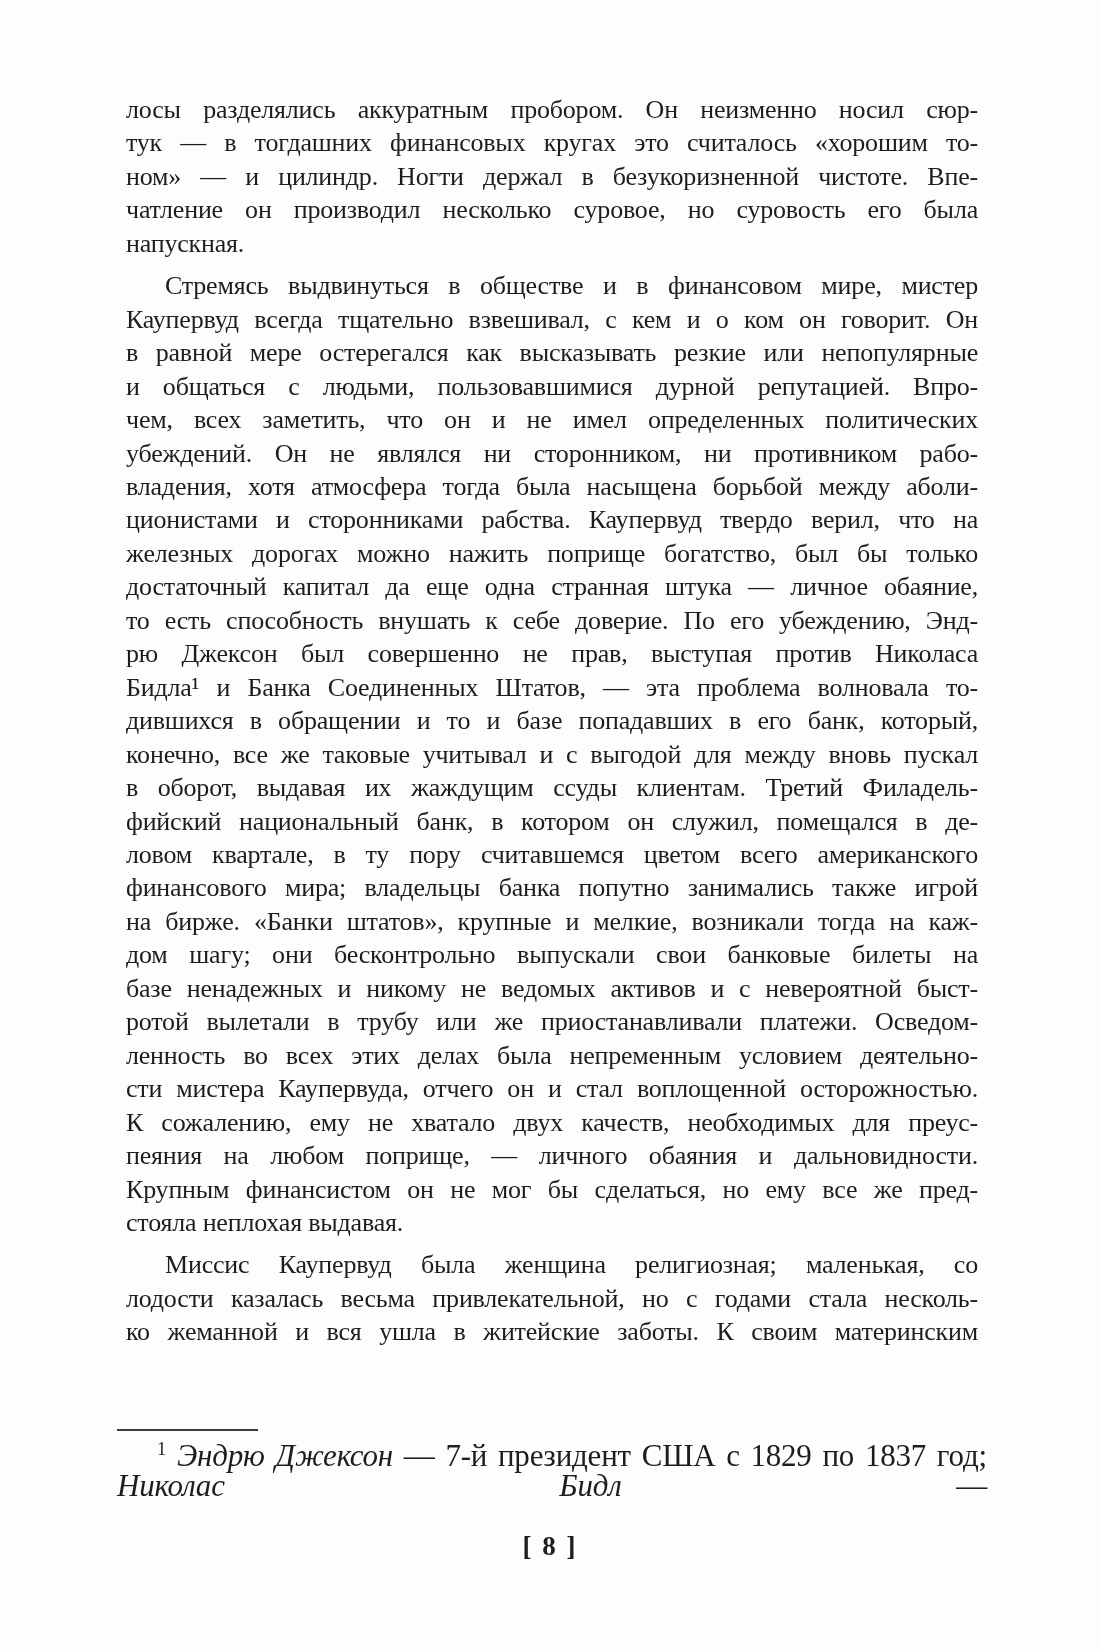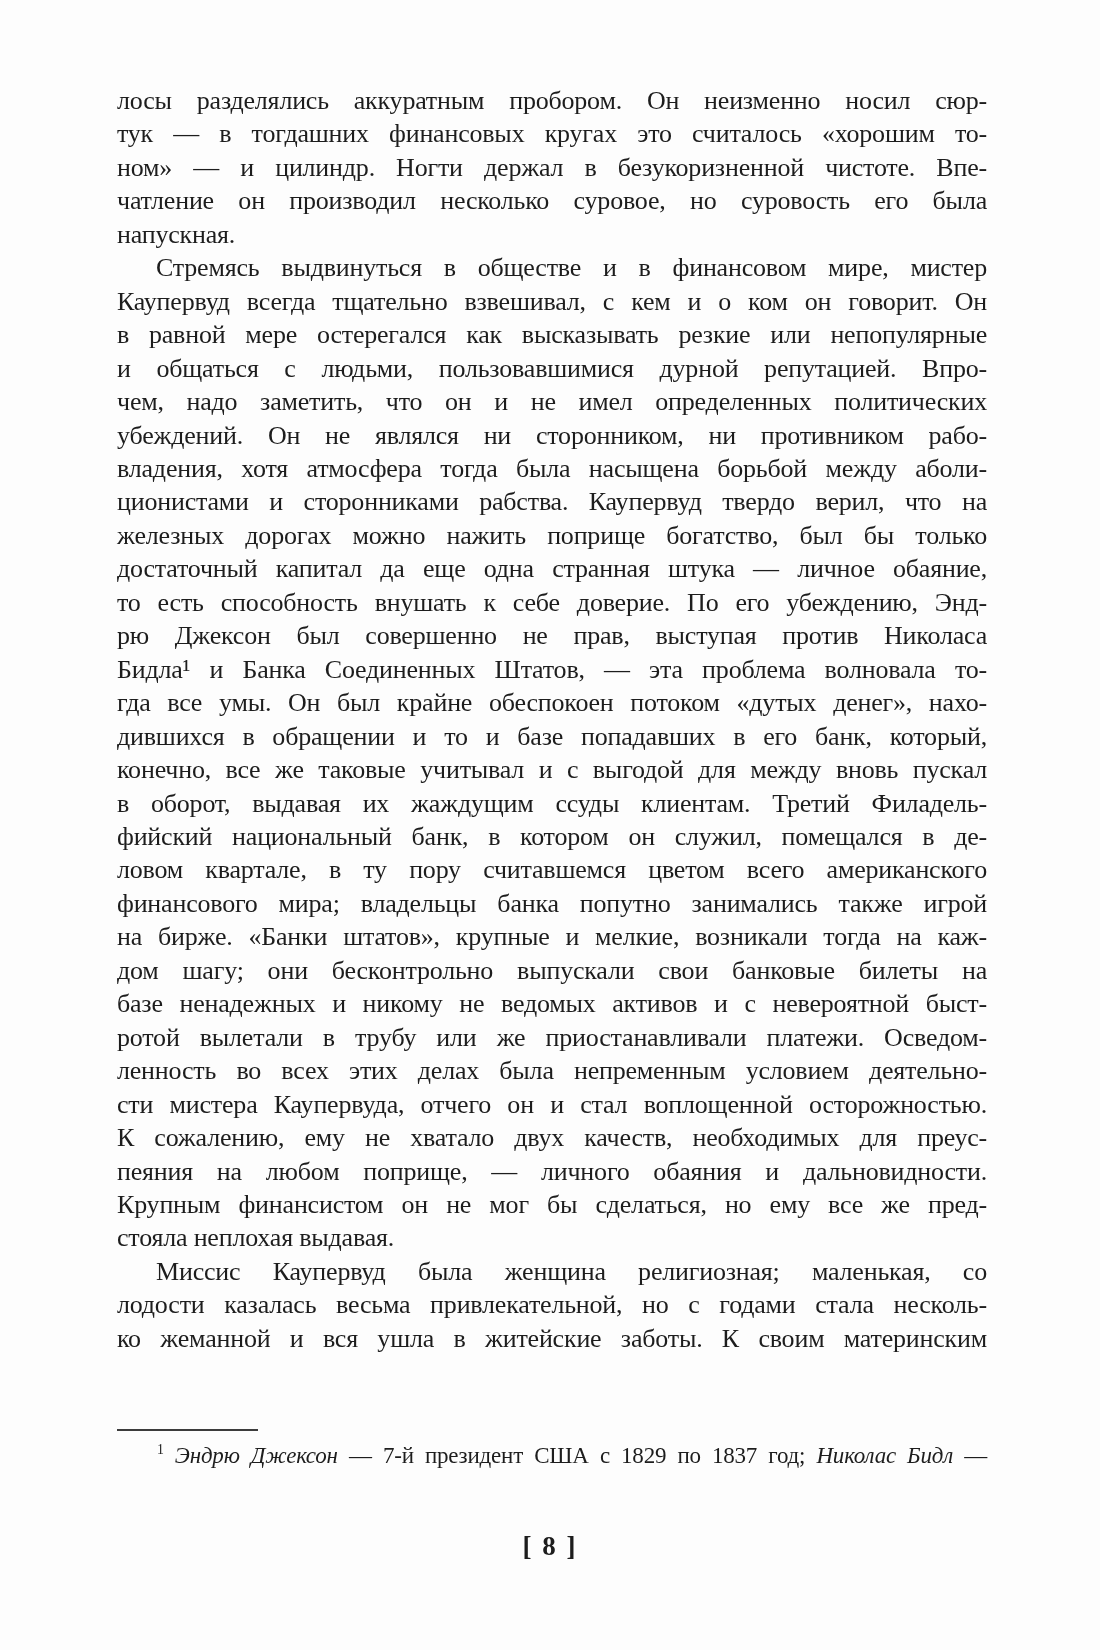--- a/index.html
+++ b/index.html
@@ -18,21 +18,21 @@
   }
   .body-text {
     position: absolute;
     left: 117px;
     top: 84px;
     width: 870px;
     font-size: 26px;
     line-height: 33.45px;
     letter-spacing: -0.2px;
   }
-  .paragraph { margin: 0; padding: 0; }
+  .paragraph { margin: 9px; padding: 0; }
   .line {
     text-align: justify;
     text-align-last: justify;
     text-justify: inter-word;
   }
   .line.no-just { text-align-last: left; }
   .line.indent { text-indent: 39px; }
 
   .footnote {
     position: absolute;
@@ -40,21 +40,21 @@
     top: 1429px;
     width: 870px;
   }
   .footnote-rule {
     width: 141px;
     height: 2px;
     background: #3c3c3c;
     margin: 0 0 10px 0;
   }
   .footnote-lines {
-    font-size: 23px;
+    font-size: 31px;
     line-height: 30px;
     letter-spacing: -0.2px;
   }
   .fn-line {
     text-align: justify;
     text-align-last: justify;
     text-justify: inter-word;
   }
   .fn-line.no-just { text-align-last: left; }
   .fn-line.indent { text-indent: 40px; }
@@ -87,30 +87,29 @@
         <div class="line">тук — в тогдашних финансовых кругах это считалось «хорошим то-</div>
         <div class="line">ном» — и цилиндр. Ногти держал в безукоризненной чистоте. Впе-</div>
         <div class="line">чатление он производил несколько суровое, но суровость его была</div>
         <div class="line no-just">напускная.</div>
       </div>
     <div class="paragraph">
         <div class="line indent">Стремясь выдвинуться в обществе и в финансовом мире, мистер</div>
         <div class="line">Каупервуд всегда тщательно взвешивал, с кем и о ком он говорит. Он</div>
         <div class="line">в равной мере остерегался как высказывать резкие или непопулярные</div>
         <div class="line">и общаться с людьми, пользовавшимися дурной репутацией. Впро-</div>
-        <div class="line">чем, надо заметить, что он и не имел определенных политических</div>
+        <div class="line">чем, всех заметить, что он и не имел определенных политических</div>
         <div class="line">убеждений. Он не являлся ни сторонником, ни противником рабо-</div>
         <div class="line">владения, хотя атмосфера тогда была насыщена борьбой между аболи-</div>
         <div class="line">ционистами и сторонниками рабства. Каупервуд твердо верил, что на</div>
         <div class="line">железных дорогах можно нажить поприще богатство, был бы только</div>
         <div class="line">достаточный капитал да еще одна странная штука — личное обаяние,</div>
         <div class="line">то есть способность внушать к себе доверие. По его убеждению, Энд-</div>
         <div class="line">рю Джексон был совершенно не прав, выступая против Николаса</div>
         <div class="line">Бидла¹ и Банка Соединенных Штатов, — эта проблема волновала то-</div>
-        <div class="line">гда все умы. Он был крайне обеспокоен потоком «дутых денег», нахо-</div>
         <div class="line">дившихся в обращении и то и базе попадавших в его банк, который,</div>
         <div class="line">конечно, все же таковые учитывал и с выгодой для между вновь пускал</div>
         <div class="line">в оборот, выдавая их жаждущим ссуды клиентам. Третий Филадель-</div>
         <div class="line">фийский национальный банк, в котором он служил, помещался в де-</div>
         <div class="line">ловом квартале, в ту пору считавшемся цветом всего американского</div>
         <div class="line">финансового мира; владельцы банка попутно занимались также игрой</div>
         <div class="line">на бирже. «Банки штатов», крупные и мелкие, возникали тогда на каж-</div>
         <div class="line">дом шагу; они бесконтрольно выпускали свои банковые билеты на</div>
         <div class="line">базе ненадежных и никому не ведомых активов и с невероятной быст-</div>
         <div class="line">ротой вылетали в трубу или же приостанавливали платежи. Осведом-</div>

